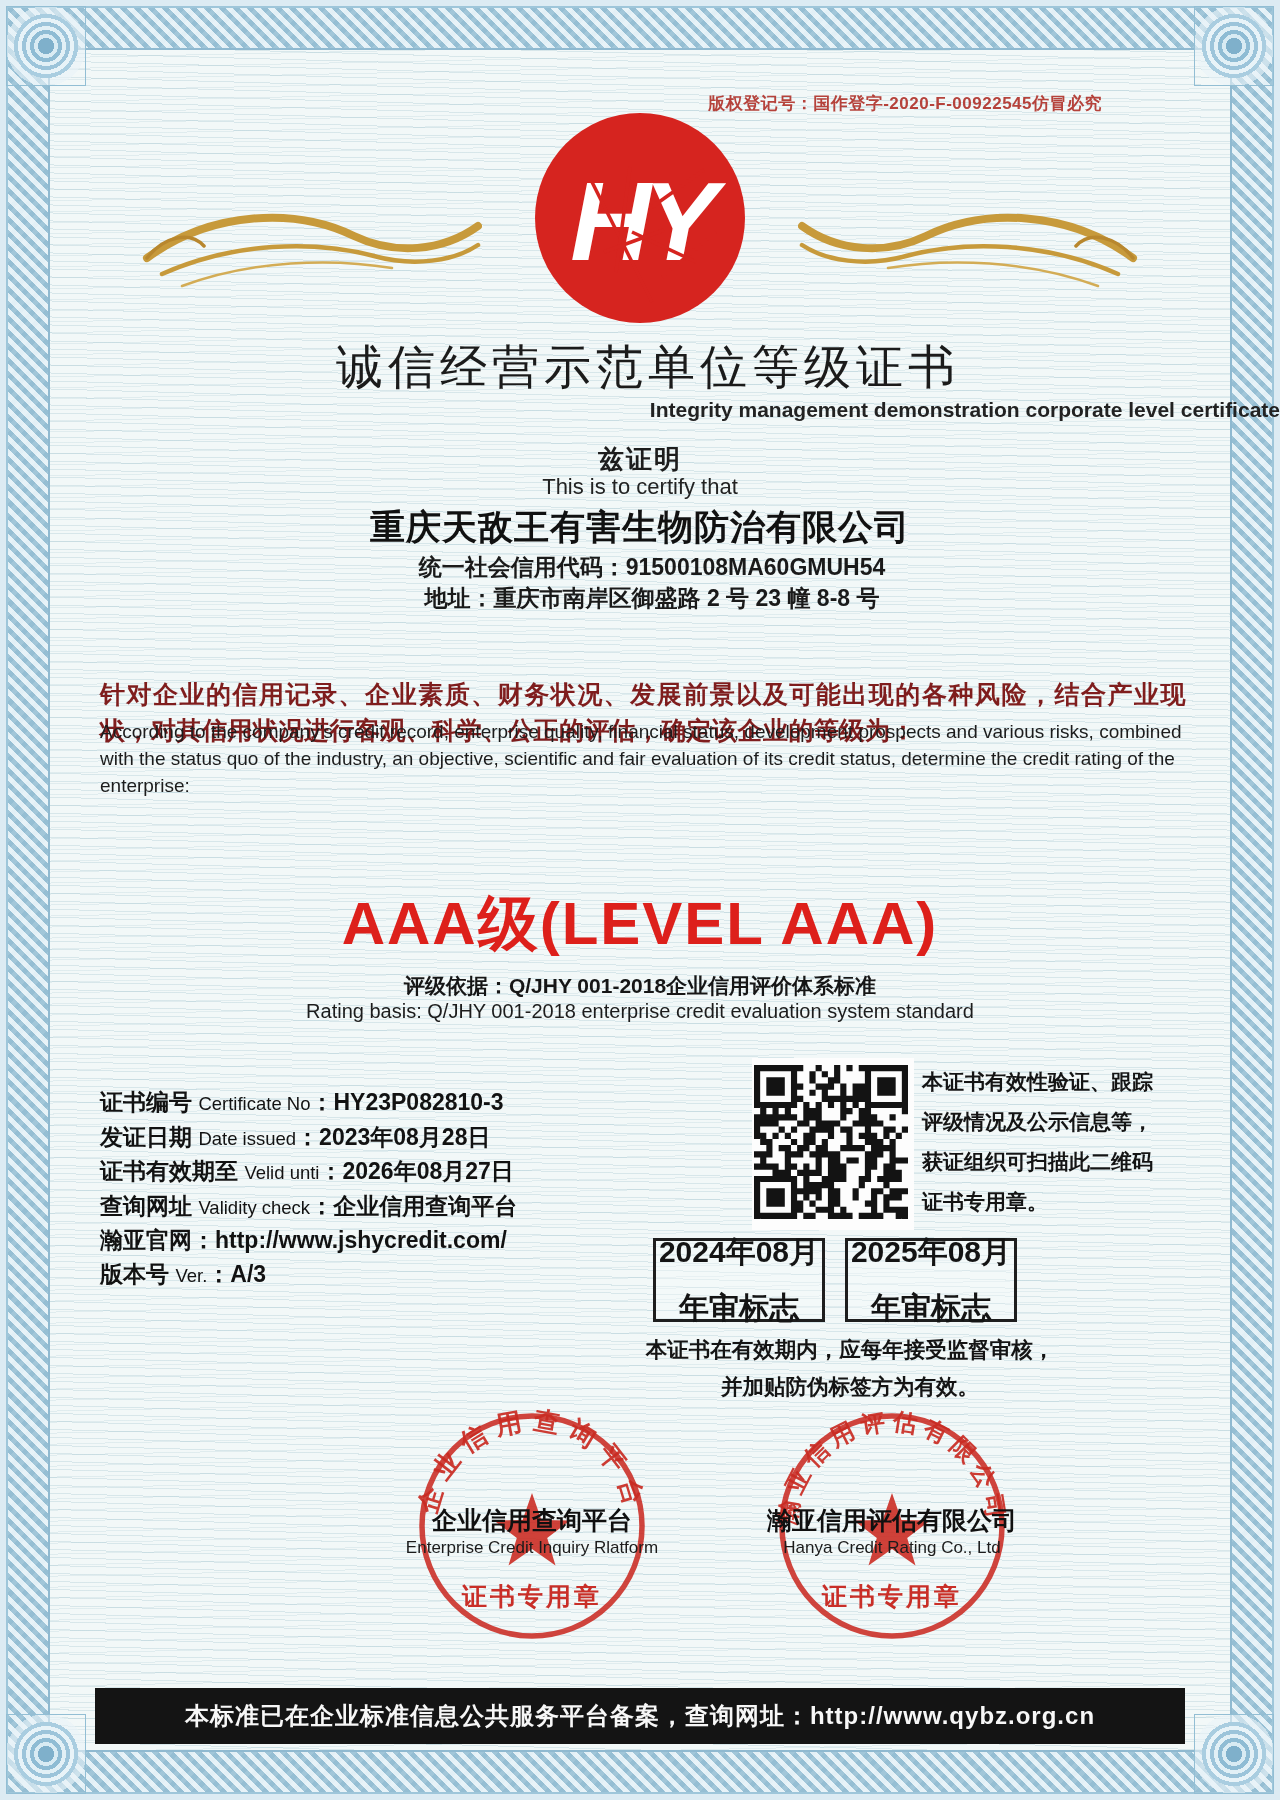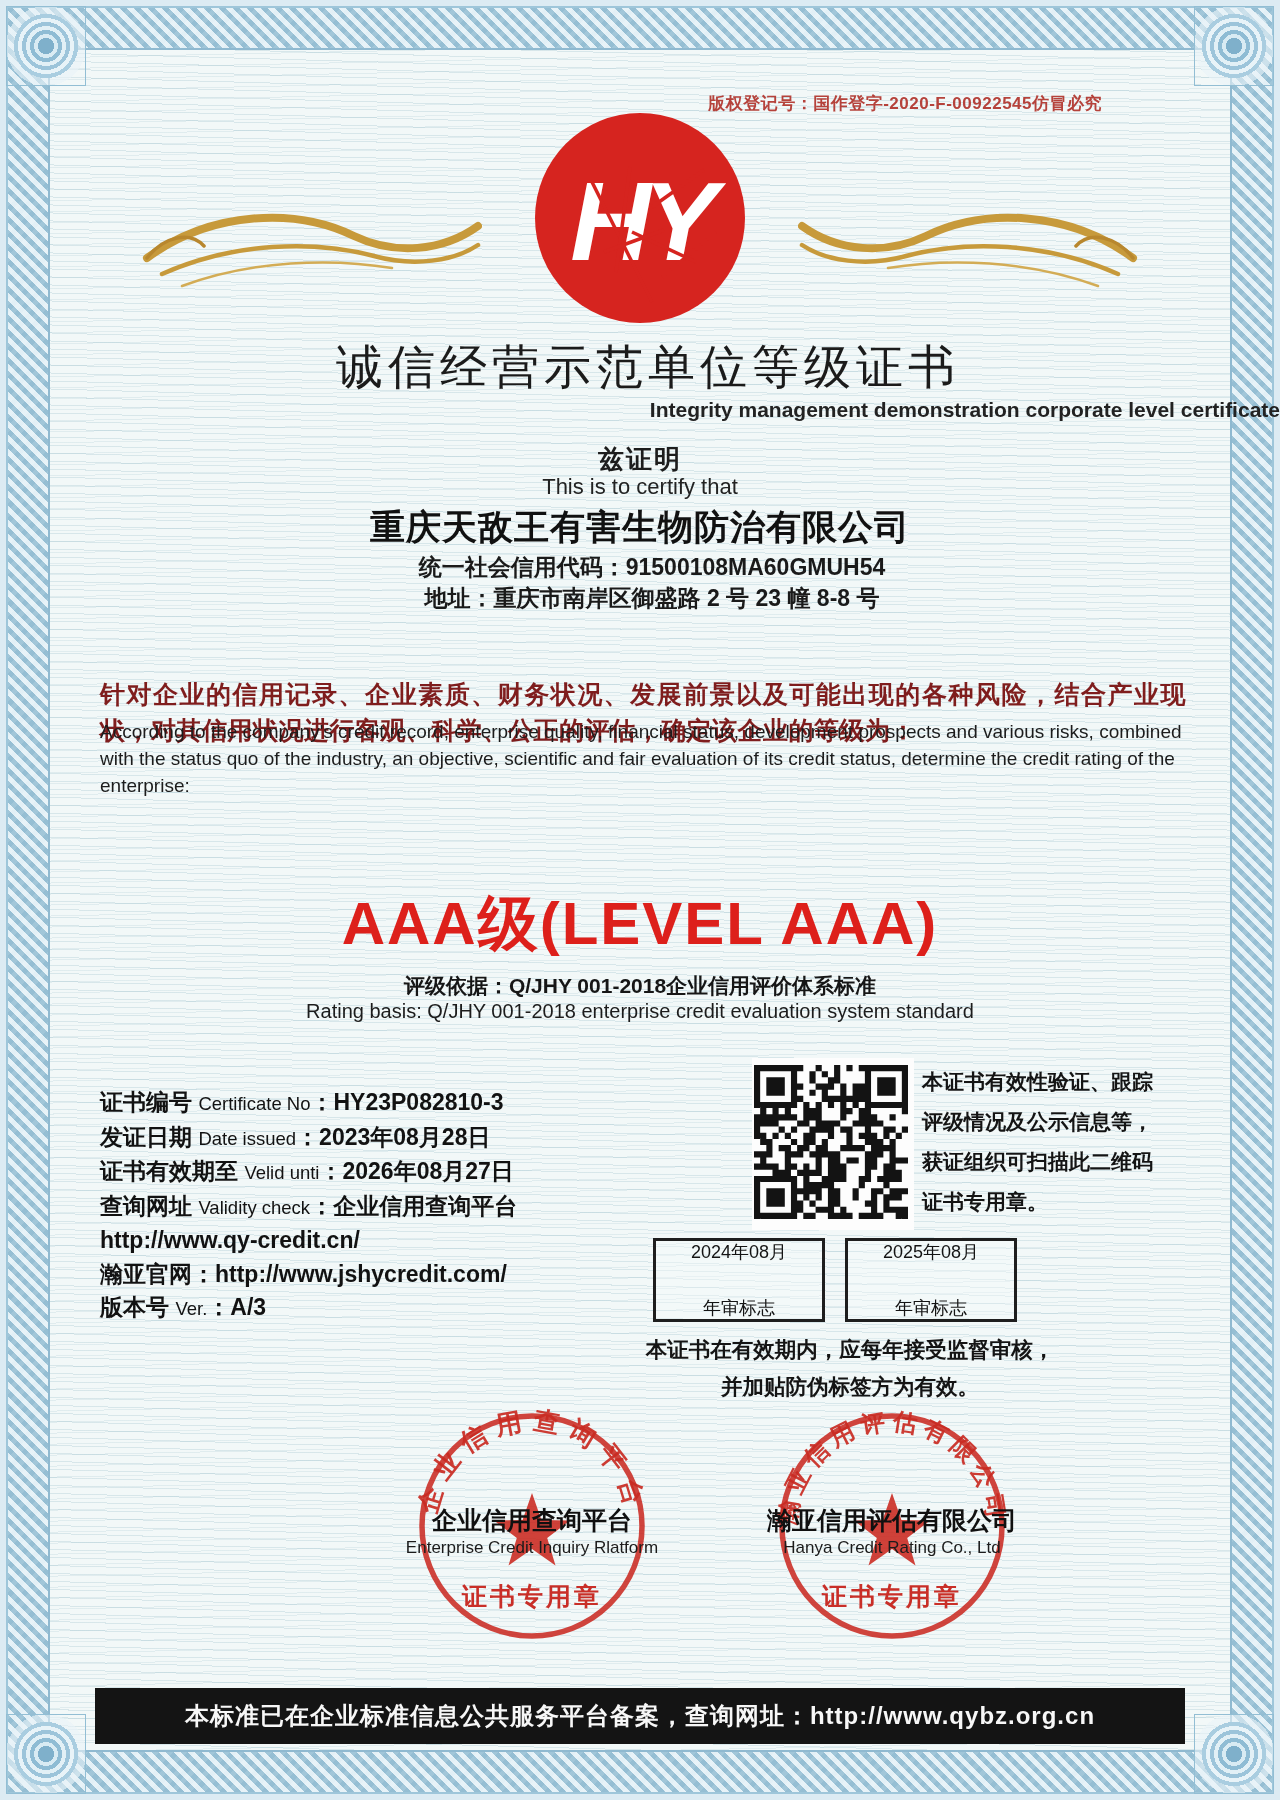--- a/index.html
+++ b/index.html
@@ -75,21 +75,21 @@
   .details .lv{font-weight:600;}
 
   .qr{position:absolute; left:752px; top:1058px; width:158px; height:168px;
     background:#fdfdfd; padding:2px;}
   .qr svg{width:154px; height:164px;}
   .qr-note{position:absolute; left:922px; top:1062px; width:272px;
     font-size:21px; font-weight:600; color:#141414; line-height:40px;}
 
   .rbox{position:absolute; top:1238px; height:78px; border:3px solid #1e1e1e;
     display:flex; flex-direction:column; justify-content:center; align-items:center;
-    font-size:18px; font-weight:400; color:#141414; line-height:32px;
+    font-size:30px; font-weight:700; color:#141414; line-height:32px;
     background:rgba(245,250,250,.4);gap:24px;}
   .rbox.b1{left:653px; width:166px;}
   .rbox.b2{left:845px; width:166px;}
   .review-note{position:absolute; top:1332px; left:630px; width:440px; text-align:center;
     font-size:21.5px; font-weight:600; color:#141414; line-height:37px;}
 
   .seal{position:absolute; width:236px; height:236px; top:1408px;}
   .seal.s-left{left:414px;}
   .seal.s-right{left:774px;}
   .seal-ring{fill:none; stroke:rgba(201,42,34,.88); stroke-width:5.5;}
@@ -161,21 +161,20 @@
 
     <div class="level">AAA级(LEVEL AAA)</div>
     <div class="basis-zh">评级依据：Q/JHY 001-2018企业信用评价体系标准</div>
     <div class="basis-en">Rating basis: Q/JHY 001-2018 enterprise credit evaluation system standard</div>
 
     <div class="details">
       <div><span class="lz">证书编号</span> <span class="le">Certificate No</span><span>：</span><span class="lv">HY23P082810-3</span></div>
       <div><span class="lz">发证日期</span> <span class="le">Date issued</span><span>：</span><span class="lv">2023年08月28日</span></div>
       <div><span class="lz">证书有效期至</span> <span class="le">Velid unti</span><span>：</span><span class="lv">2026年08月27日</span></div>
       <div><span class="lz">查询网址</span> <span class="le">Validity check</span><span>：</span><span class="lv">企业信用查询平台</span></div>
-      <div><span class="lv">http://www.qy-credit.cn/</span></div>
       <div><span class="lz">瀚亚官网：</span><span class="lv">http://www.jshycredit.com/</span></div>
       <div><span class="lz">版本号</span> <span class="le">Ver.</span><span>：</span><span class="lv">A/3</span></div>
     </div>
 
     <div class="qr">
       <svg viewBox="0 0 150 150">
           <path id="qr-path" fill="#131313" d="M0 0h6v6h-6zM6 0h6v6h-6zM12 0h6v6h-6zM18 0h6v6h-6zM24 0h6v6h-6zM30 0h6v6h-6zM36 0h6v6h-6zM42 0h6v6h-6zM60 0h6v6h-6zM78 0h6v6h-6zM90 0h6v6h-6zM102 0h6v6h-6zM108 0h6v6h-6zM114 0h6v6h-6zM120 0h6v6h-6zM126 0h6v6h-6zM132 0h6v6h-6zM138 0h6v6h-6zM144 0h6v6h-6zM0 6h6v6h-6zM36 6h6v6h-6zM54 6h6v6h-6zM66 6h6v6h-6zM78 6h6v6h-6zM108 6h6v6h-6zM144 6h6v6h-6zM0 12h6v6h-6zM12 12h6v6h-6zM18 12h6v6h-6zM24 12h6v6h-6zM36 12h6v6h-6zM54 12h6v6h-6zM72 12h6v6h-6zM78 12h6v6h-6zM108 12h6v6h-6zM120 12h6v6h-6zM126 12h6v6h-6zM132 12h6v6h-6zM144 12h6v6h-6zM0 18h6v6h-6zM12 18h6v6h-6zM18 18h6v6h-6zM24 18h6v6h-6zM36 18h6v6h-6zM42 18h6v6h-6zM60 18h6v6h-6zM66 18h6v6h-6zM72 18h6v6h-6zM84 18h6v6h-6zM96 18h6v6h-6zM102 18h6v6h-6zM108 18h6v6h-6zM120 18h6v6h-6zM126 18h6v6h-6zM132 18h6v6h-6zM144 18h6v6h-6zM0 24h6v6h-6zM12 24h6v6h-6zM18 24h6v6h-6zM24 24h6v6h-6zM36 24h6v6h-6zM54 24h6v6h-6zM66 24h6v6h-6zM84 24h6v6h-6zM96 24h6v6h-6zM102 24h6v6h-6zM108 24h6v6h-6zM120 24h6v6h-6zM126 24h6v6h-6zM132 24h6v6h-6zM144 24h6v6h-6zM0 30h6v6h-6zM36 30h6v6h-6zM42 30h6v6h-6zM66 30h6v6h-6zM72 30h6v6h-6zM78 30h6v6h-6zM84 30h6v6h-6zM90 30h6v6h-6zM96 30h6v6h-6zM102 30h6v6h-6zM108 30h6v6h-6zM144 30h6v6h-6zM0 36h6v6h-6zM6 36h6v6h-6zM12 36h6v6h-6zM18 36h6v6h-6zM24 36h6v6h-6zM30 36h6v6h-6zM36 36h6v6h-6zM48 36h6v6h-6zM60 36h6v6h-6zM72 36h6v6h-6zM84 36h6v6h-6zM96 36h6v6h-6zM108 36h6v6h-6zM114 36h6v6h-6zM120 36h6v6h-6zM126 36h6v6h-6zM132 36h6v6h-6zM138 36h6v6h-6zM144 36h6v6h-6zM6 42h6v6h-6zM18 42h6v6h-6zM30 42h6v6h-6zM48 42h6v6h-6zM54 42h6v6h-6zM60 42h6v6h-6zM84 42h6v6h-6zM90 42h6v6h-6zM102 42h6v6h-6zM108 42h6v6h-6zM144 42h6v6h-6zM0 48h6v6h-6zM6 48h6v6h-6zM12 48h6v6h-6zM18 48h6v6h-6zM24 48h6v6h-6zM30 48h6v6h-6zM36 48h6v6h-6zM48 48h6v6h-6zM54 48h6v6h-6zM60 48h6v6h-6zM84 48h6v6h-6zM102 48h6v6h-6zM108 48h6v6h-6zM114 48h6v6h-6zM132 48h6v6h-6zM0 54h6v6h-6zM6 54h6v6h-6zM12 54h6v6h-6zM18 54h6v6h-6zM42 54h6v6h-6zM48 54h6v6h-6zM60 54h6v6h-6zM66 54h6v6h-6zM72 54h6v6h-6zM78 54h6v6h-6zM96 54h6v6h-6zM102 54h6v6h-6zM108 54h6v6h-6zM114 54h6v6h-6zM120 54h6v6h-6zM0 60h6v6h-6zM24 60h6v6h-6zM36 60h6v6h-6zM54 60h6v6h-6zM60 60h6v6h-6zM66 60h6v6h-6zM72 60h6v6h-6zM84 60h6v6h-6zM90 60h6v6h-6zM108 60h6v6h-6zM126 60h6v6h-6zM132 60h6v6h-6zM144 60h6v6h-6zM0 66h6v6h-6zM6 66h6v6h-6zM18 66h6v6h-6zM30 66h6v6h-6zM48 66h6v6h-6zM54 66h6v6h-6zM72 66h6v6h-6zM90 66h6v6h-6zM102 66h6v6h-6zM108 66h6v6h-6zM114 66h6v6h-6zM126 66h6v6h-6zM138 66h6v6h-6zM6 72h6v6h-6zM12 72h6v6h-6zM36 72h6v6h-6zM48 72h6v6h-6zM54 72h6v6h-6zM66 72h6v6h-6zM90 72h6v6h-6zM108 72h6v6h-6zM114 72h6v6h-6zM120 72h6v6h-6zM132 72h6v6h-6zM12 78h6v6h-6zM24 78h6v6h-6zM30 78h6v6h-6zM42 78h6v6h-6zM48 78h6v6h-6zM60 78h6v6h-6zM66 78h6v6h-6zM84 78h6v6h-6zM90 78h6v6h-6zM96 78h6v6h-6zM102 78h6v6h-6zM114 78h6v6h-6zM120 78h6v6h-6zM126 78h6v6h-6zM132 78h6v6h-6zM0 84h6v6h-6zM6 84h6v6h-6zM12 84h6v6h-6zM30 84h6v6h-6zM36 84h6v6h-6zM42 84h6v6h-6zM54 84h6v6h-6zM60 84h6v6h-6zM66 84h6v6h-6zM72 84h6v6h-6zM78 84h6v6h-6zM108 84h6v6h-6zM114 84h6v6h-6zM120 84h6v6h-6zM132 84h6v6h-6zM6 90h6v6h-6zM30 90h6v6h-6zM60 90h6v6h-6zM72 90h6v6h-6zM78 90h6v6h-6zM90 90h6v6h-6zM96 90h6v6h-6zM108 90h6v6h-6zM114 90h6v6h-6zM132 90h6v6h-6zM138 90h6v6h-6zM144 90h6v6h-6zM0 96h6v6h-6zM6 96h6v6h-6zM12 96h6v6h-6zM18 96h6v6h-6zM30 96h6v6h-6zM36 96h6v6h-6zM48 96h6v6h-6zM60 96h6v6h-6zM72 96h6v6h-6zM78 96h6v6h-6zM84 96h6v6h-6zM108 96h6v6h-6zM114 96h6v6h-6zM126 96h6v6h-6zM132 96h6v6h-6zM18 102h6v6h-6zM24 102h6v6h-6zM30 102h6v6h-6zM42 102h6v6h-6zM48 102h6v6h-6zM54 102h6v6h-6zM60 102h6v6h-6zM72 102h6v6h-6zM78 102h6v6h-6zM84 102h6v6h-6zM108 102h6v6h-6zM126 102h6v6h-6zM132 102h6v6h-6zM138 102h6v6h-6zM0 108h6v6h-6zM6 108h6v6h-6zM12 108h6v6h-6zM18 108h6v6h-6zM24 108h6v6h-6zM30 108h6v6h-6zM36 108h6v6h-6zM48 108h6v6h-6zM66 108h6v6h-6zM72 108h6v6h-6zM78 108h6v6h-6zM84 108h6v6h-6zM102 108h6v6h-6zM108 108h6v6h-6zM120 108h6v6h-6zM126 108h6v6h-6zM132 108h6v6h-6zM138 108h6v6h-6zM0 114h6v6h-6zM36 114h6v6h-6zM48 114h6v6h-6zM54 114h6v6h-6zM60 114h6v6h-6zM66 114h6v6h-6zM72 114h6v6h-6zM102 114h6v6h-6zM126 114h6v6h-6zM0 120h6v6h-6zM12 120h6v6h-6zM18 120h6v6h-6zM24 120h6v6h-6zM36 120h6v6h-6zM42 120h6v6h-6zM48 120h6v6h-6zM54 120h6v6h-6zM60 120h6v6h-6zM72 120h6v6h-6zM78 120h6v6h-6zM96 120h6v6h-6zM114 120h6v6h-6zM120 120h6v6h-6zM132 120h6v6h-6zM138 120h6v6h-6zM144 120h6v6h-6zM0 126h6v6h-6zM12 126h6v6h-6zM18 126h6v6h-6zM24 126h6v6h-6zM36 126h6v6h-6zM48 126h6v6h-6zM60 126h6v6h-6zM72 126h6v6h-6zM78 126h6v6h-6zM96 126h6v6h-6zM114 126h6v6h-6zM126 126h6v6h-6zM132 126h6v6h-6zM138 126h6v6h-6zM0 132h6v6h-6zM12 132h6v6h-6zM18 132h6v6h-6zM24 132h6v6h-6zM36 132h6v6h-6zM42 132h6v6h-6zM54 132h6v6h-6zM72 132h6v6h-6zM78 132h6v6h-6zM108 132h6v6h-6zM114 132h6v6h-6zM126 132h6v6h-6zM0 138h6v6h-6zM36 138h6v6h-6zM42 138h6v6h-6zM60 138h6v6h-6zM66 138h6v6h-6zM72 138h6v6h-6zM84 138h6v6h-6zM114 138h6v6h-6zM126 138h6v6h-6zM132 138h6v6h-6zM138 138h6v6h-6zM144 138h6v6h-6zM0 144h6v6h-6zM6 144h6v6h-6zM12 144h6v6h-6zM18 144h6v6h-6zM24 144h6v6h-6zM30 144h6v6h-6zM36 144h6v6h-6zM48 144h6v6h-6zM54 144h6v6h-6zM72 144h6v6h-6zM78 144h6v6h-6zM84 144h6v6h-6zM90 144h6v6h-6zM102 144h6v6h-6zM108 144h6v6h-6zM114 144h6v6h-6zM120 144h6v6h-6zM138 144h6v6h-6zM144 144h6v6h-6z"></path>
         </svg>
     </div>
     <div class="qr-note">

